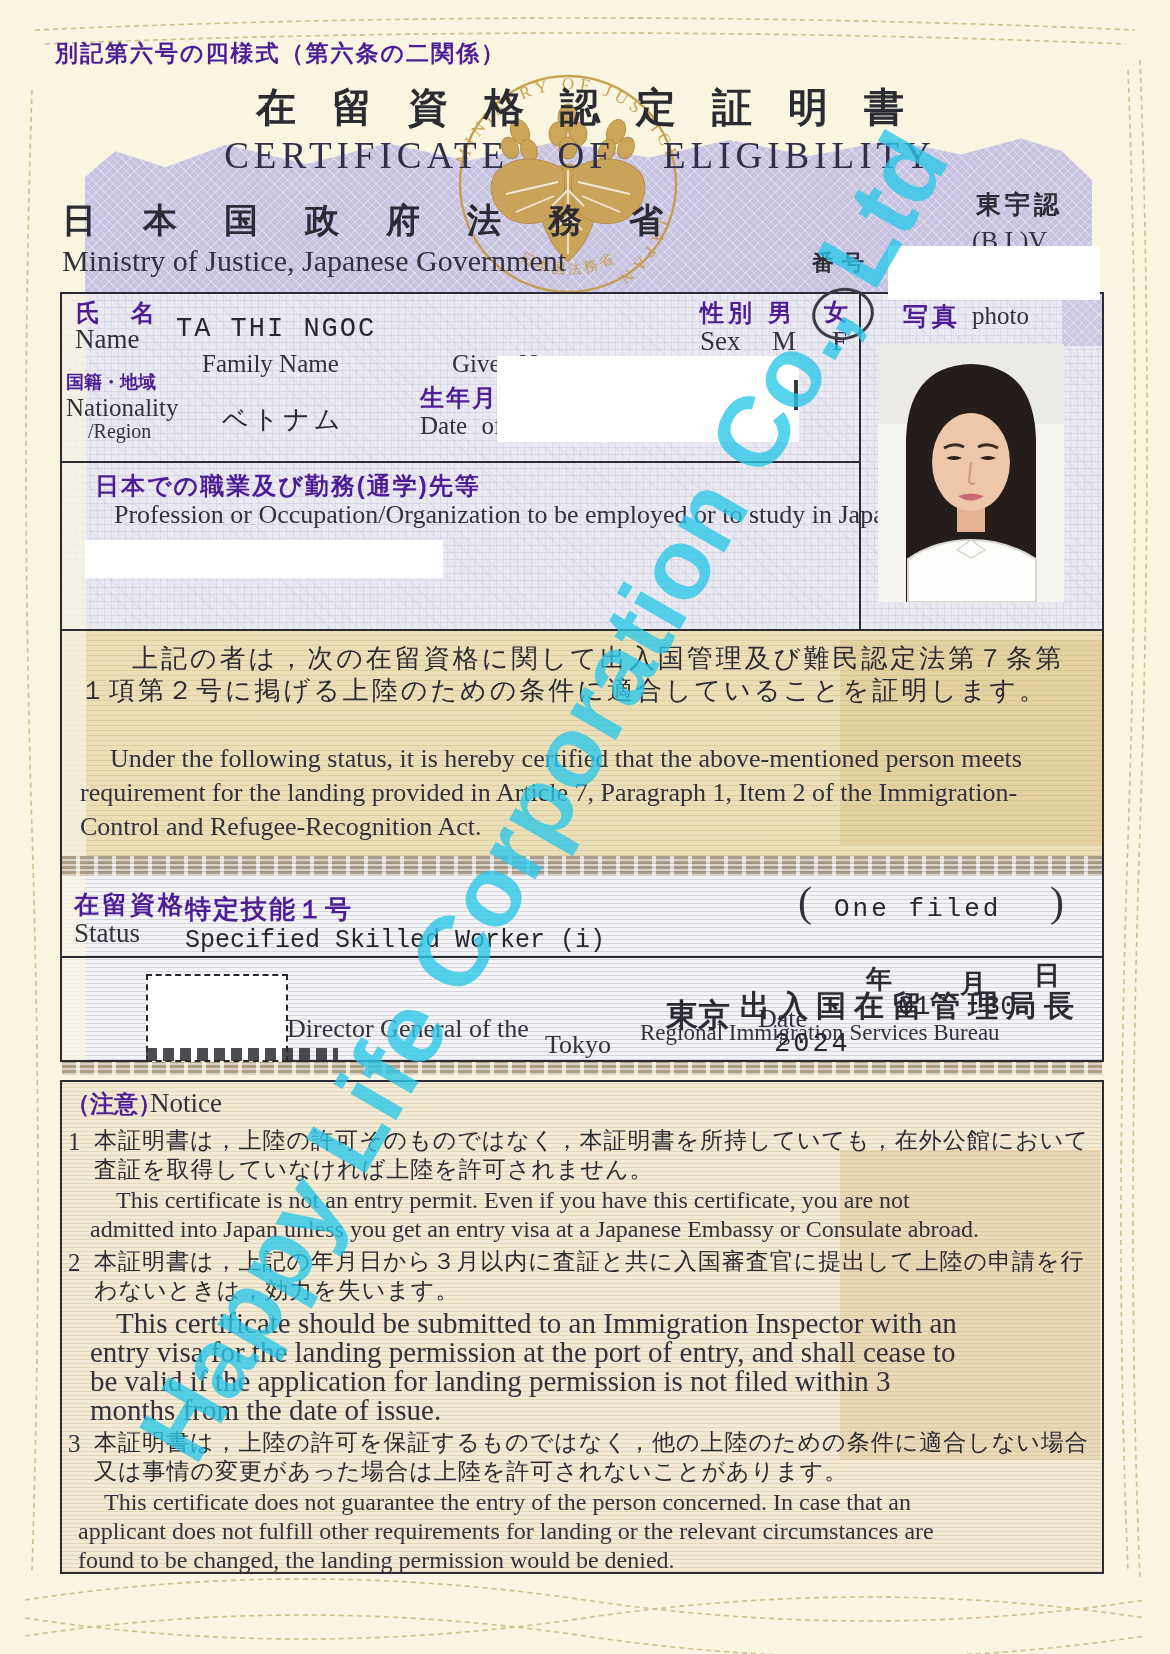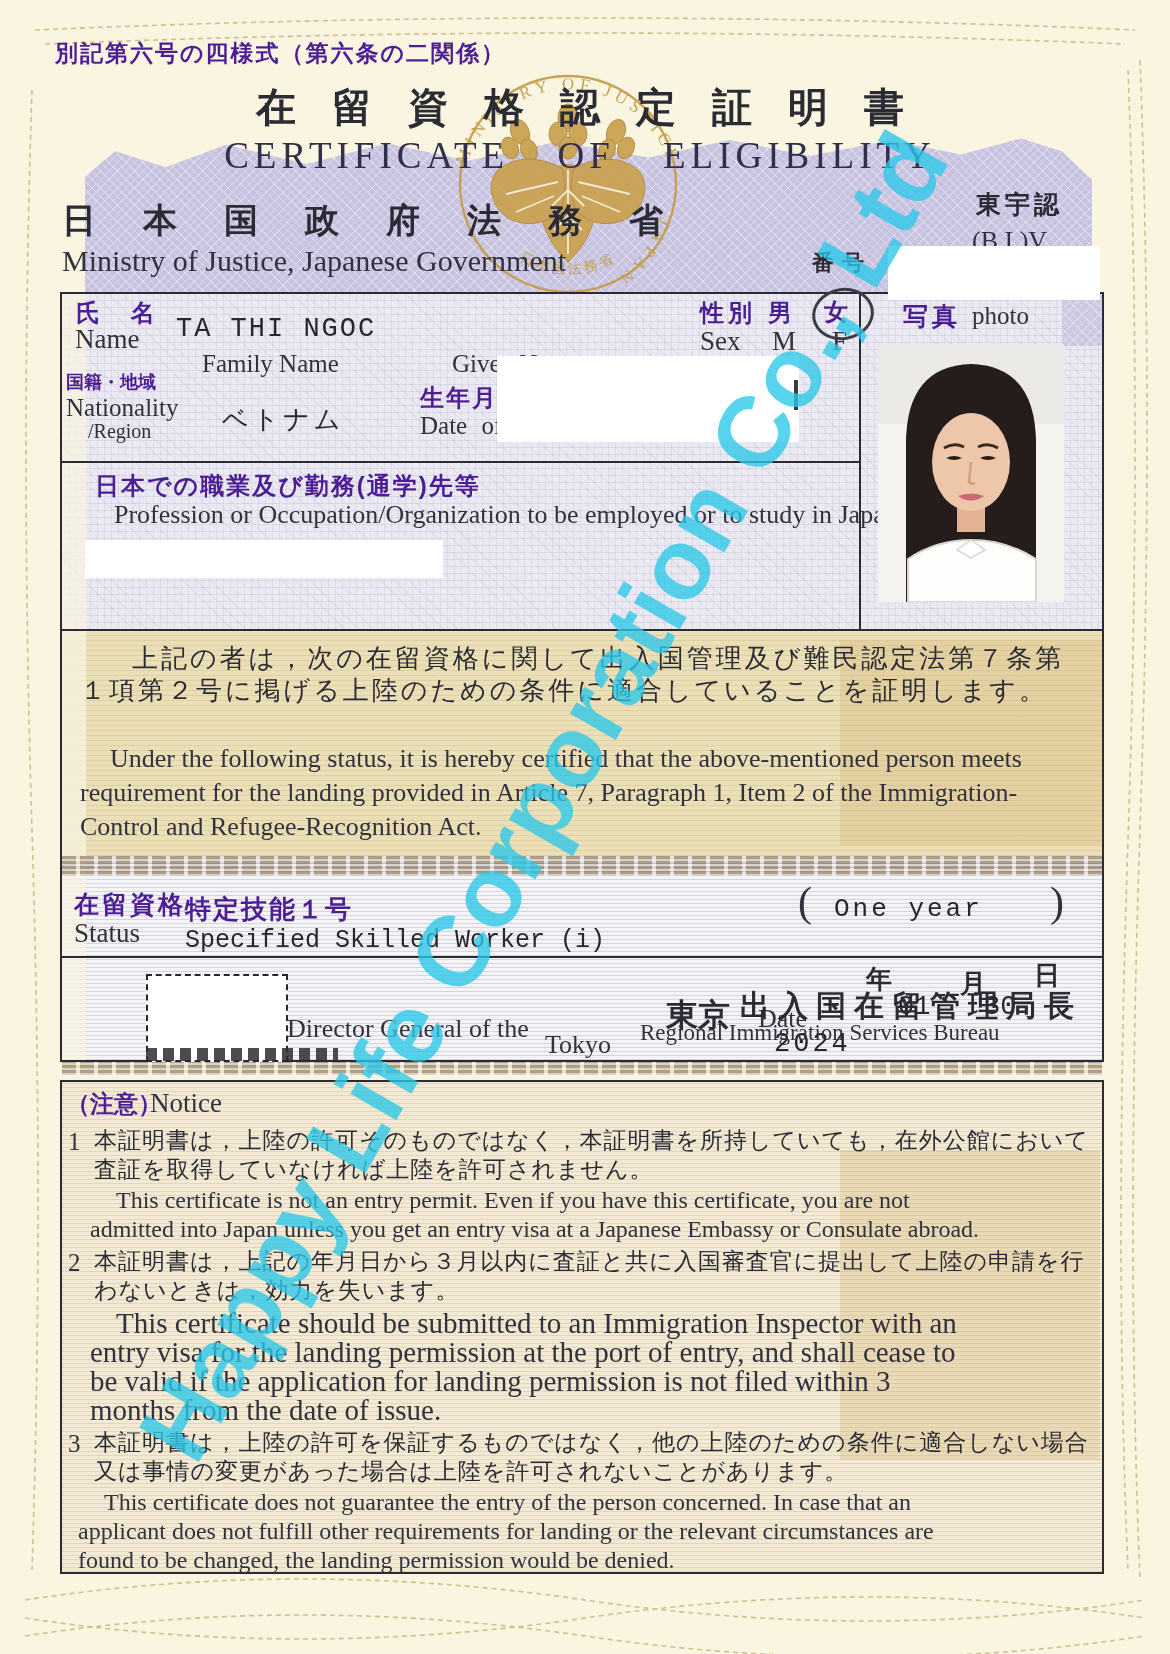--- a/index.html
+++ b/index.html
@@ -183,21 +183,21 @@
   <div class="abs jpl" style="left:80px;top:642px;width:1008px;font-size:26px;line-height:32px;letter-spacing:3px;text-indent:52px;z-index:5;font-weight:500;">上記の者は，次の在留資格に関して出入国管理及び難民認定法第７条第１項第２号に掲げる上陸のための条件に適合していることを証明します。</div>
   <div class="abs serif" style="left:80px;top:742px;width:945px;font-size:26px;line-height:34px;text-indent:30px;z-index:5;">Under the following status, it is hereby certified that the above-mentioned person meets requirement for the landing provided in Article 7, Paragraph 1, Item 2 of the Immigration-Control and Refugee-Recognition Act.</div>
 
   <div class="abs microband" style="left:62px;top:856px;width:1040px;height:20px;z-index:3;"></div>
 
   <div class="abs jp" style="left:74px;top:888px;font-size:25px;letter-spacing:3px;z-index:5;">在留資格</div>
   <div class="abs serif" style="left:74px;top:918px;font-size:27px;z-index:5;">Status</div>
   <div class="abs jp" style="left:185px;top:892px;font-size:26px;letter-spacing:2px;z-index:5;">特定技能１号</div>
   <div class="abs mono" style="left:185px;top:926px;font-size:25px;z-index:5;">Specified Skilled Worker (i)</div>
   <div class="abs serif" style="left:798px;top:878px;font-size:42px;z-index:5;">(</div>
-  <div class="abs mono" style="left:834px;top:894px;font-size:26px;letter-spacing:3px;z-index:5;">One year</div>
+  <div class="abs mono" style="left:834px;top:894px;font-size:26px;letter-spacing:3px;z-index:5;">One filed</div>
   <div class="abs serif" style="left:1050px;top:878px;font-size:42px;z-index:5;">)</div>
 
   <div class="abs stampbox" style="left:146px;top:974px;width:138px;height:84px;z-index:6;"></div>
   <div class="abs smudge" style="left:146px;top:1048px;width:192px;height:13px;z-index:7;"></div>
   <div class="abs mono" style="left:774px;top:986px;font-size:27px;letter-spacing:3px;z-index:5;margin-top:43px;">2024</div>
   <div class="abs jpl" style="left:866px;top:962px;font-size:26px;z-index:5;">年</div>
   <div class="abs mono" style="left:898px;top:992px;font-size:27px;z-index:5;">01</div>
   <div class="abs jpl" style="left:960px;top:966px;font-size:26px;z-index:5;">月</div>
   <div class="abs mono" style="left:984px;top:992px;font-size:27px;z-index:5;">30</div>
   <div class="abs jpl" style="left:1034px;top:958px;font-size:26px;z-index:5;">日</div>

